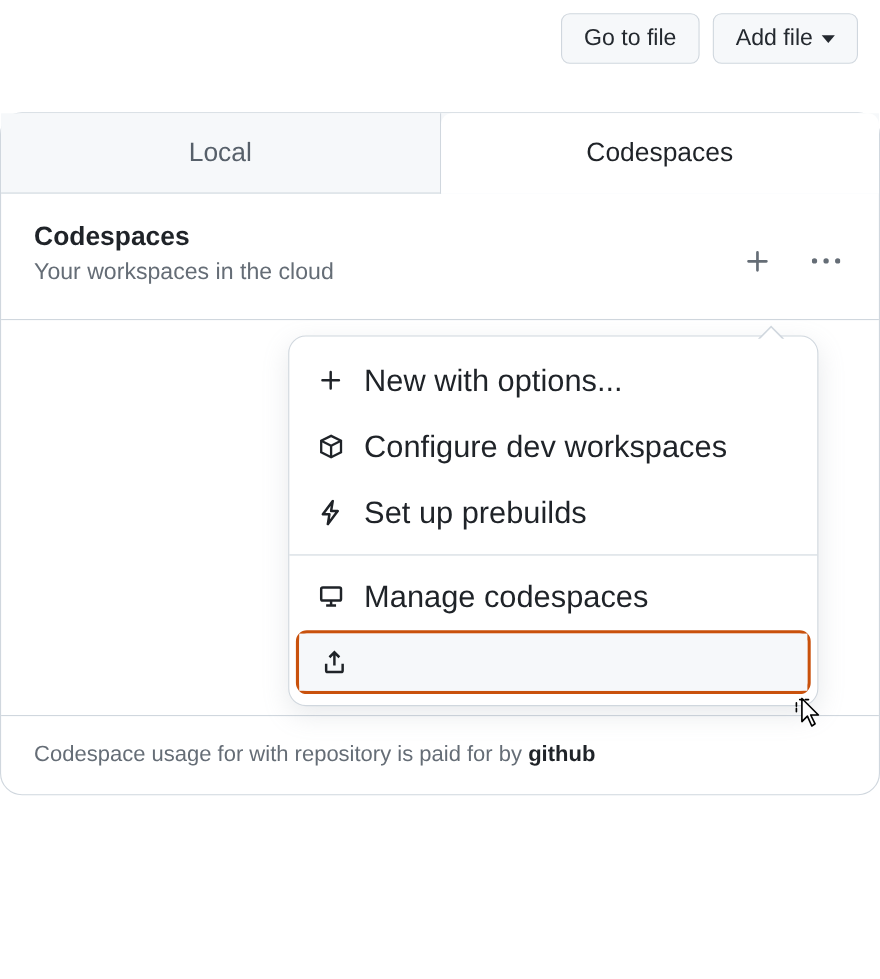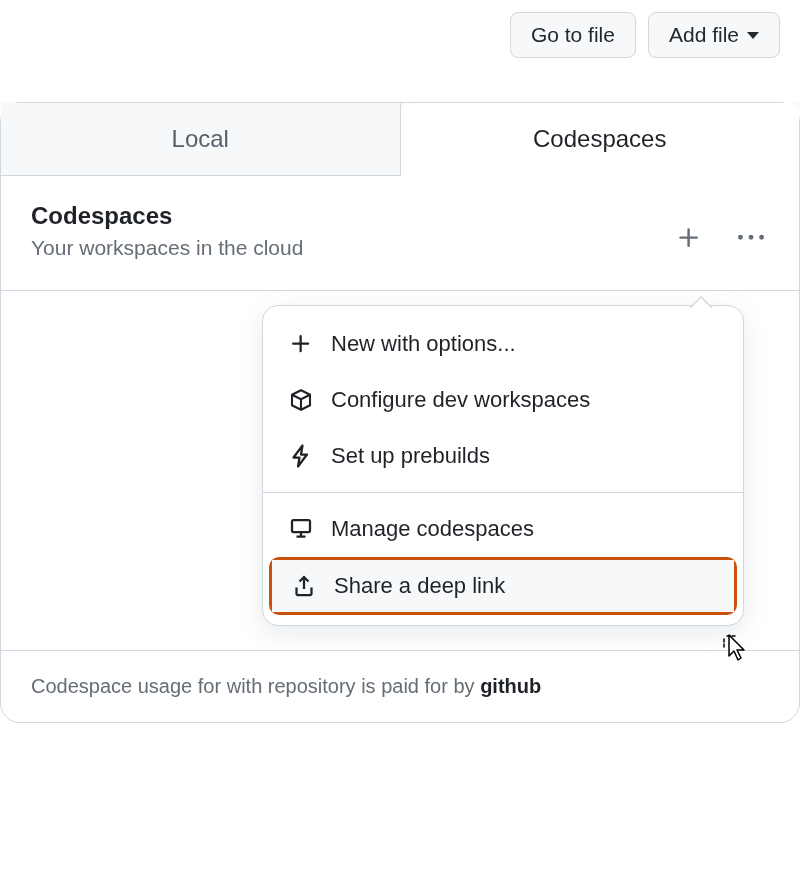--- a/index.html
+++ b/index.html
@@ -216,21 +216,21 @@
       border-left: 11px solid transparent;
       border-right: 11px solid transparent;
       border-bottom: 11px solid #ffffff;
     }
     
     .menu-item {
       display: flex;
       align-items: center;
       gap: 16px;
       padding: 14px 24px;
-      font-size: 22px;
+      font-size: 28px;
       color: #1f2328;
       cursor: pointer;
     }
     
     .menu-item.hovered {
       background: #f6f8fa;
     }
     
     .menu-item .mi-icon {
       width: 28px;
@@ -366,21 +366,20 @@
   </div>
 
   <div class="highlight-box">
     <div class="menu-item hovered">
       <span class="mi-icon">
         <svg width="24" height="24" viewBox="0 0 16 16" fill="none" stroke="#1f2328" stroke-width="1.5">
             <path d="M8 10V2M5 5l3-3 3 3"></path>
             <path d="M3 9v4a1 1 0 0 0 1 1h8a1 1 0 0 0 1-1V9"></path>
           </svg>
       </span>
-      <span>Share a deep link</span>
     </div>
   </div>
 
 </div>
 
 <div class="cursor-pointer">
   <svg width="30" height="34" viewBox="0 0 30 34">
     <path d="M9 3 L9 24 L14 19 L18 28 L21 26 L17 18 L24 18 Z" fill="#ffffff" stroke="#000000" stroke-width="1.5" stroke-linejoin="round"></path>
     <path d="M4 7 L4 10 M4 12 L4 15 M7 4 L10 4 M12 4 L15 4" stroke="#000000" stroke-width="1.5" stroke-linecap="round"></path>
   </svg>

